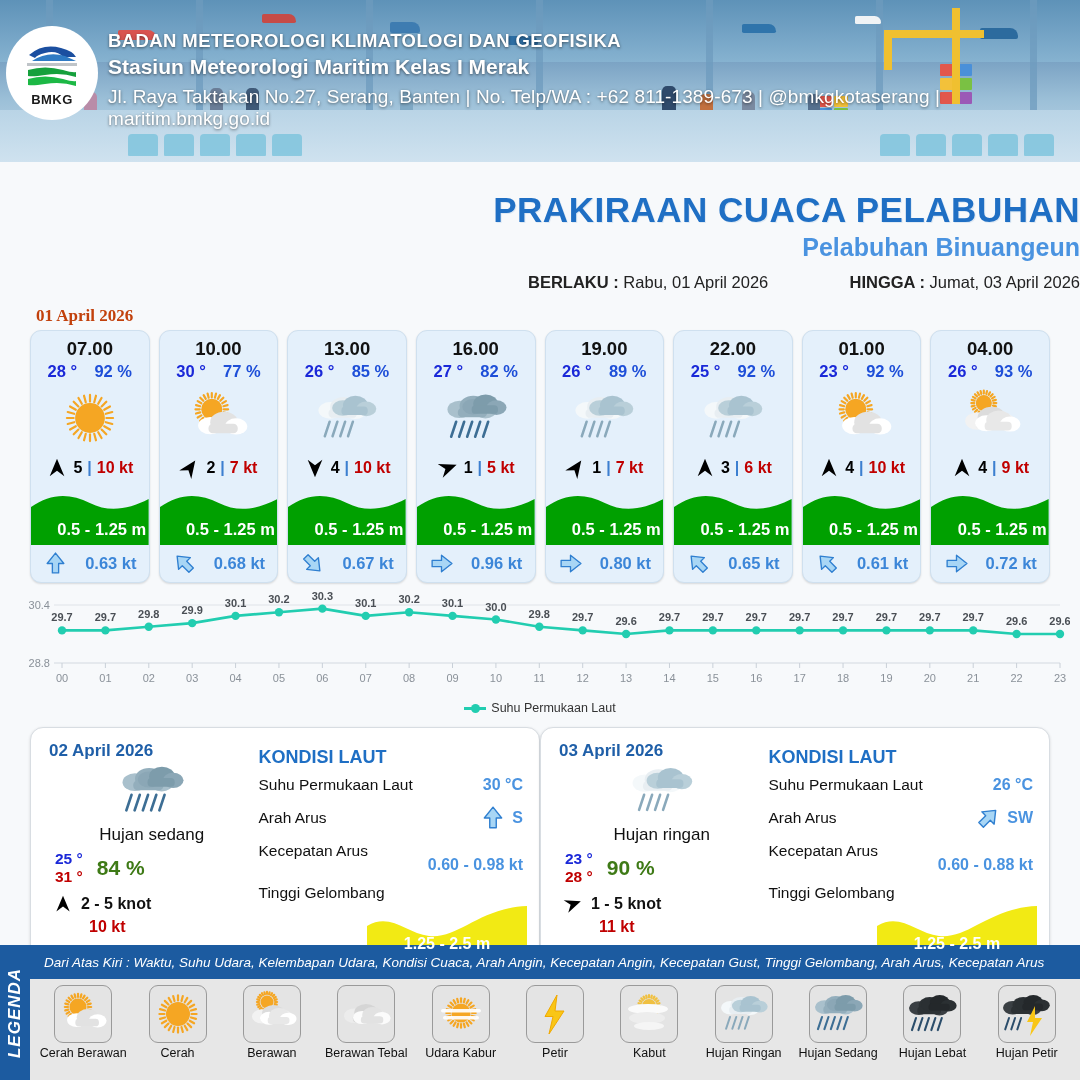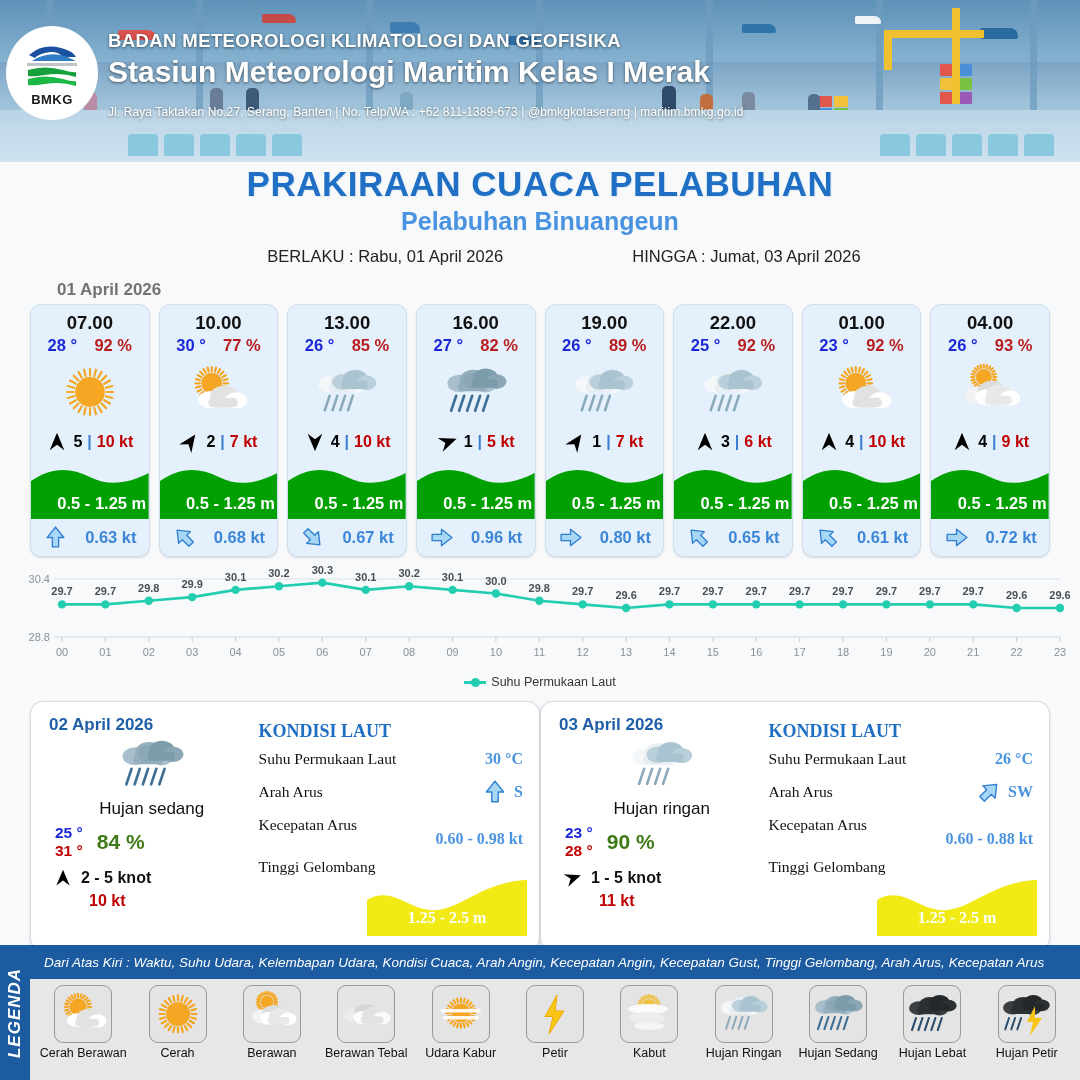--- a/index.html
+++ b/index.html
@@ -38,50 +38,50 @@
     width:92px; height:94px; background:#ffffff;
     border-radius:50%;
     display:flex; flex-direction:column; align-items:center; justify-content:center;
     z-index:6;
   }
   .logo-mark { width:58px; height:52px; }
   .logo-text { font-size:13px; font-weight:bold; color:#1b1b1b; letter-spacing:.5px; margin-top:1px;}
 
   .hdr-texts { position:absolute; left:108px; top:30px; z-index:5; text-shadow:0 1px 3px rgba(0,0,0,.55); }
   .hdr-line1 { color:#fff; font-size:18.5px; font-weight:bold; letter-spacing:.4px; }
-  .hdr-line2 { color:#fff; font-size:30px; font-weight:bold; margin-top:3px; letter-spacing:0px;}
-  .hdr-line3 { color:#fff; font-size:12px; margin-top:16px; letter-spacing:.1px;text-align:center;}
+  .hdr-line2 { color:#fff; font-size:21px; font-weight:bold; margin-top:3px; letter-spacing:0px;}
+  .hdr-line3 { color:#fff; font-size:19px; margin-top:7px; letter-spacing:.1px;}
 
   
-  .title-area { text-align:center; padding-top:2px; }
+  .title-area { text-align:right; padding-top:28px; }
   .title-main {
     font-size:35px; font-weight:bold; color:#1f6fc4; letter-spacing:.5px;
     text-shadow:1px 1px 0 #dfe9f3;
   }
   .title-sub { font-size:25px; font-weight:bold; color:#4a93e0; margin-top:3px;}
   .valid-row { margin-top:11px; font-size:16.5px; color:#222; }
-  .valid-row .lbl { font-weight:normal;margin-left:48px; }
+  .valid-row .lbl { font-weight:bold; }
   .valid-row .gap { display:inline-block; width:72px; }
 
   
-  .date-label { margin:14px 0 4px 57px; font-size:17px; font-weight:bold; color:#737373; }
+  .date-label { margin:14px 0 4px 36px; font-size:17px; font-weight:bold; color:#c2410c;font-family:Liberation Serif, serif; }
 
   
   .cards { display:flex; gap:9px; padding:0 30px; }
   .card {
     flex:1; background:#e4f0fb; border:1px solid #cfe0ef;
     border-radius:11px; overflow:hidden;
     box-shadow:0 1px 2px rgba(0,0,0,.13);
     display:flex; flex-direction:column;
     height:253px;
   }
   .c-time { text-align:center; font-size:18.5px; font-weight:bold; color:#111; padding-top:7px; }
   .c-th { display:flex; justify-content:space-around; align-items:baseline; padding:2px 8px 0; }
   .c-temp { font-size:16.5px; font-weight:bold; color:#1a28d8; }
-  .c-hum { font-size:16.5px; font-weight:bold; color:#b91c1c; }
+  .c-hum { font-size:16.5px; font-weight:bold; color:#1d4ed8; }
   .c-icon { height:74px; display:flex; align-items:center; justify-content:center; }
   .c-wind { display:flex; align-items:center; justify-content:center; gap:5px; padding:2px 0 4px; }
   .c-wind .num { font-size:16px; font-weight:bold; color:#000; }
   .c-wind .bar { color:#3c7fd0; font-weight:bold; font-size:16px;}
   .c-wind .gust { font-size:16px; font-weight:bold; color:#c00000; }
   .wave-band { position:relative; height:56px; margin-top:auto; }
   .wave-band svg { position:absolute; left:0; top:0; width:100%; height:100%; }
   .wave-txt {
     position:absolute; left:12px; bottom:6px; width:100%; text-align:center;
     font-size:16.5px; font-weight:bold; color:#fff; z-index:2;
@@ -114,21 +114,21 @@
   .day-cond { font-size:17px; color:#111; text-align:center; margin-top:2px;}
   .day-temps { display:flex; align-items:center; gap:14px; margin-top:5px; padding-left:6px;}
   .day-tcol { display:flex; flex-direction:column; }
   .t-min { font-size:15.5px; font-weight:bold; color:#1a28d8; }
   .t-max { font-size:15.5px; font-weight:bold; color:#c00000; }
   .day-hum { font-size:21px; font-weight:bold; color:#3e7a16; }
   .day-wind { display:flex; align-items:center; gap:8px; margin-top:8px; padding-left:4px;}
   .day-wind .wtxt { font-size:16px; font-weight:bold; color:#111; }
   .day-gust { font-size:16px; font-weight:bold; color:#c00000; margin:4px 0 0 40px;}
 
-  .day-right { flex:1; padding:19px 16px 0 4px; position:relative;font-family:Liberation Serif, serif; }
+  .day-right { flex:1; padding:19px 16px 0 4px; position:relative; }
   .kondisi { font-size:18px; font-weight:bold; color:#1f6fc4; margin-bottom:8px;}
   .krow { display:flex; align-items:center; justify-content:space-between; margin-bottom:11px; }
   .klabel { font-size:15.5px; color:#111; }
   .kval { font-size:16px; font-weight:bold; color:#4a93e0; }
   .kval-cur { display:flex; align-items:center; gap:6px; }
   .kspeed { font-size:16px; font-weight:bold; color:#4a93e0; text-align:right; margin:-4px 0 10px 0;}
   .wave-box { position:absolute; right:12px; bottom:14px; width:160px; height:62px; }
   .wave-box svg { position:absolute; left:0; top:0; width:100%; height:100%; }
   .wave-box .wtx {
     position:absolute; left:0; bottom:9px; width:100%; text-align:center;

